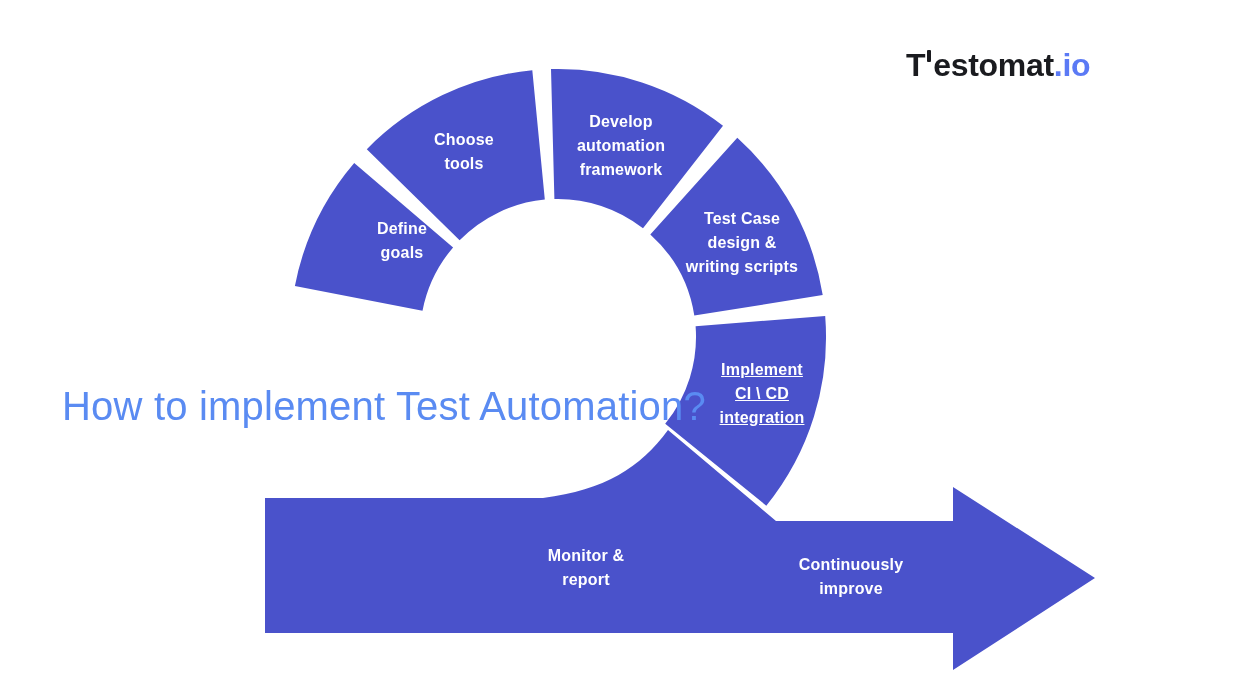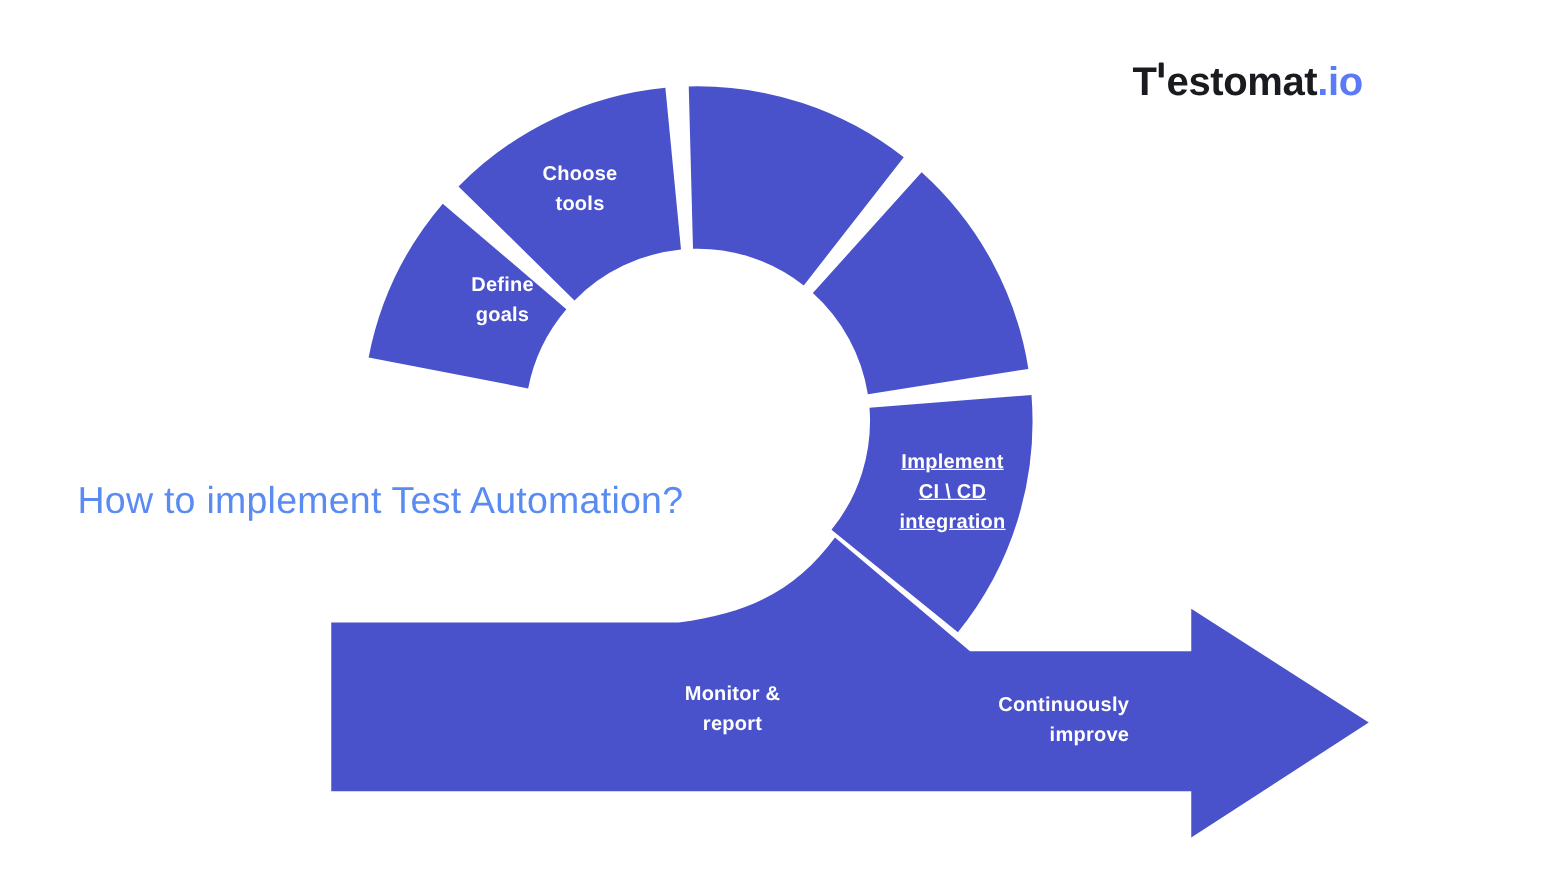--- a/index.html
+++ b/index.html
@@ -10,21 +10,21 @@
   #stage{position:absolute;left:0;top:0;width:1250px;height:700px;}
   #shapes{position:absolute;left:0;top:0;}
   #labels{position:absolute;left:0;top:0;width:100%;height:100%;pointer-events:none;}
   .seg-label{
     position:absolute;transform:translate(-50%,-50%);
     text-align:center;color:var(--label-color,#ffffff);
     font-size:16px;font-weight:700;line-height:24px;letter-spacing:.2px;white-space:nowrap;
   }
   #title{
     position:absolute;left:62px;top:384px;
-    font-size:30px;font-weight:500;letter-spacing:.2px;
+    font-size:40px;font-weight:500;letter-spacing:.2px;
     color:var(--title-color,#5a8bf2);white-space:nowrap;
   }
   #logo{
     position:absolute;left:906px;top:47px;
     font-size:32px;font-weight:700;letter-spacing:-.3px;
     color:var(--brand-dark,#1a1b1f);white-space:nowrap;
   }
   #logo .suffix{color:var(--brand-blue,#5b7af5);}
   #logo .tick{
     display:inline-block;width:4px;height:12px;border-radius:1px;
@@ -47,30 +47,40 @@
 
   <div id="labels">
       <div class="seg-label" style="left: 366px; top: 241px; margin-left: 36px;">
         <div>Define</div>
         <div>goals</div>
       </div>
       <div class="seg-label" style="left: 464px; top: 152px;">
         <div>Choose</div>
         <div>tools</div>
       </div>
+      <div class="seg-label" style="left: 621px; top: 146px;">
+        <div>Develop</div>
+        <div>automation</div>
+        <div>framework</div>
+      </div>
+      <div class="seg-label" style="left: 742px; top: 243px;">
+        <div>Test Case</div>
+        <div>design &amp;</div>
+        <div>writing scripts</div>
+      </div>
       <div class="seg-label" style="left: 762px; top: 394px; text-decoration: underline;">
         <div>Implement</div>
         <div>CI \ CD</div>
         <div>integration</div>
       </div>
       <div class="seg-label" style="left: 586px; top: 568px;">
         <div>Monitor &amp;</div>
         <div>report</div>
       </div>
-      <div class="seg-label" style="left: 851px; top: 577px; text-align: right;">
+      <div class="seg-label" style="left: 851px; top: 577px;">
         <div>Continuously</div>
         <div>improve</div>
       </div>
     </div>
 
   <div id="title">How to implement Test Automation?</div>
 
   <div id="logo"><span>T</span><span class="tick"></span><span>estomat</span><span class="suffix">.io</span></div>
 </div>
 

